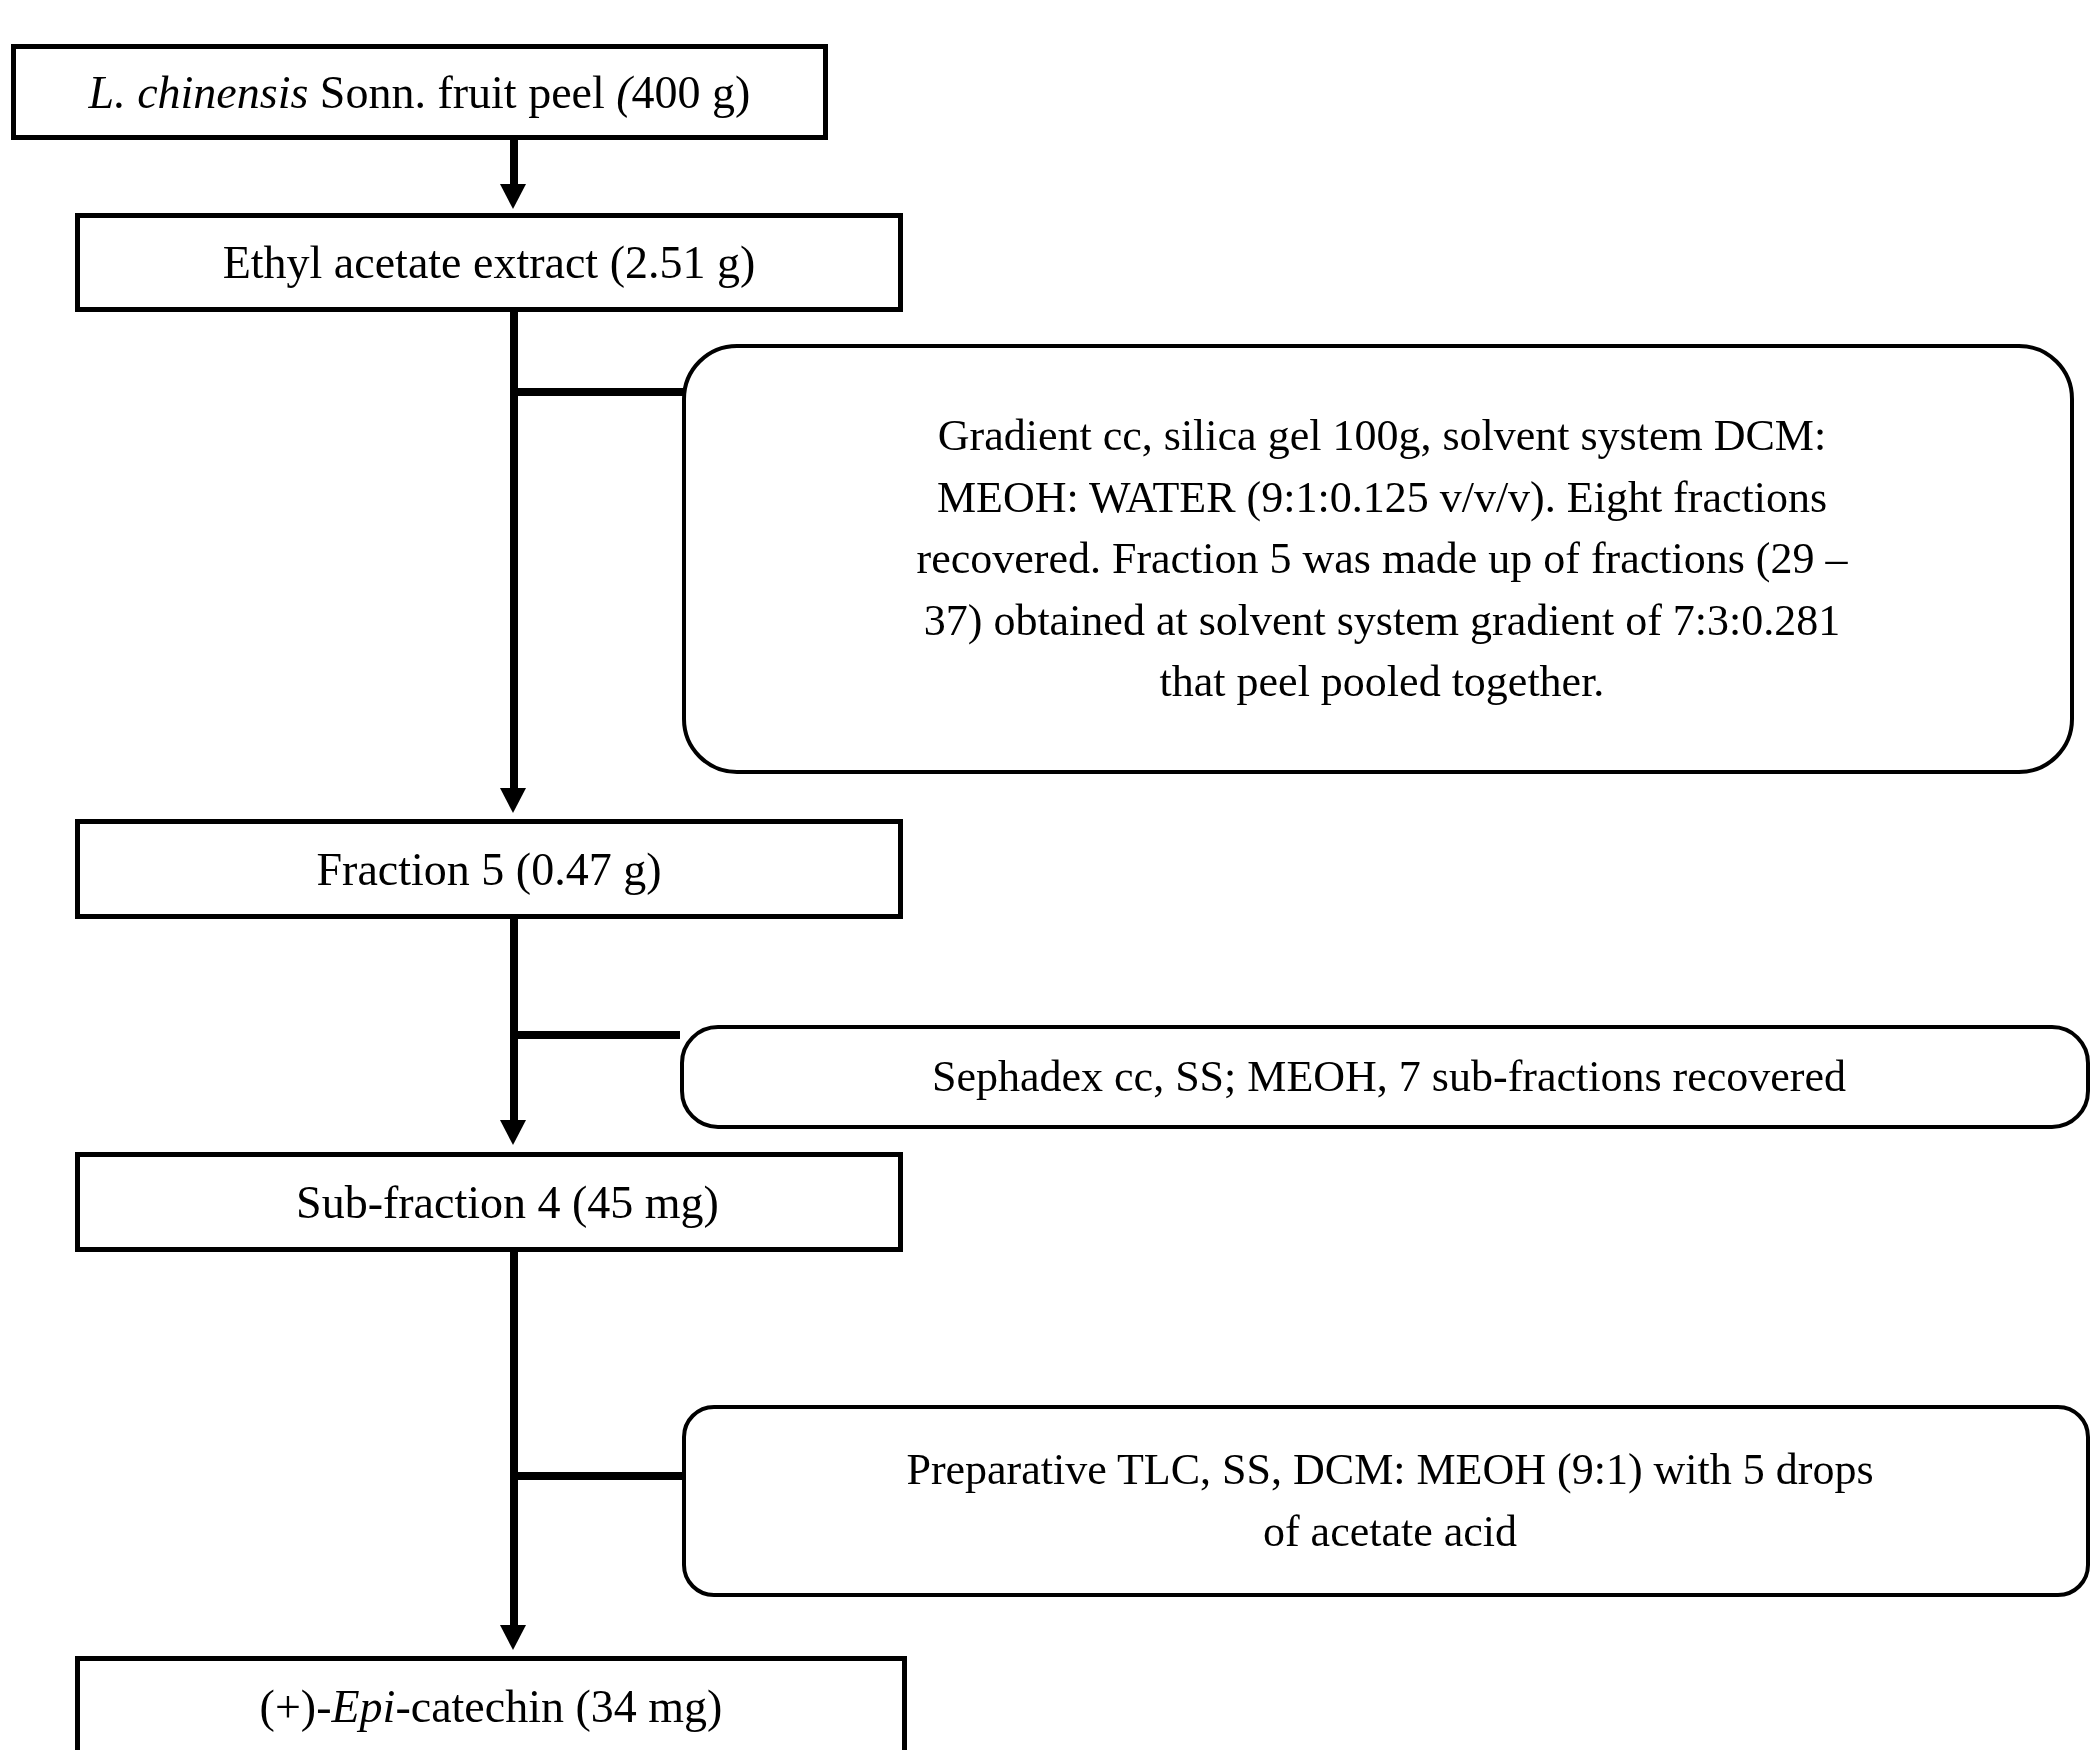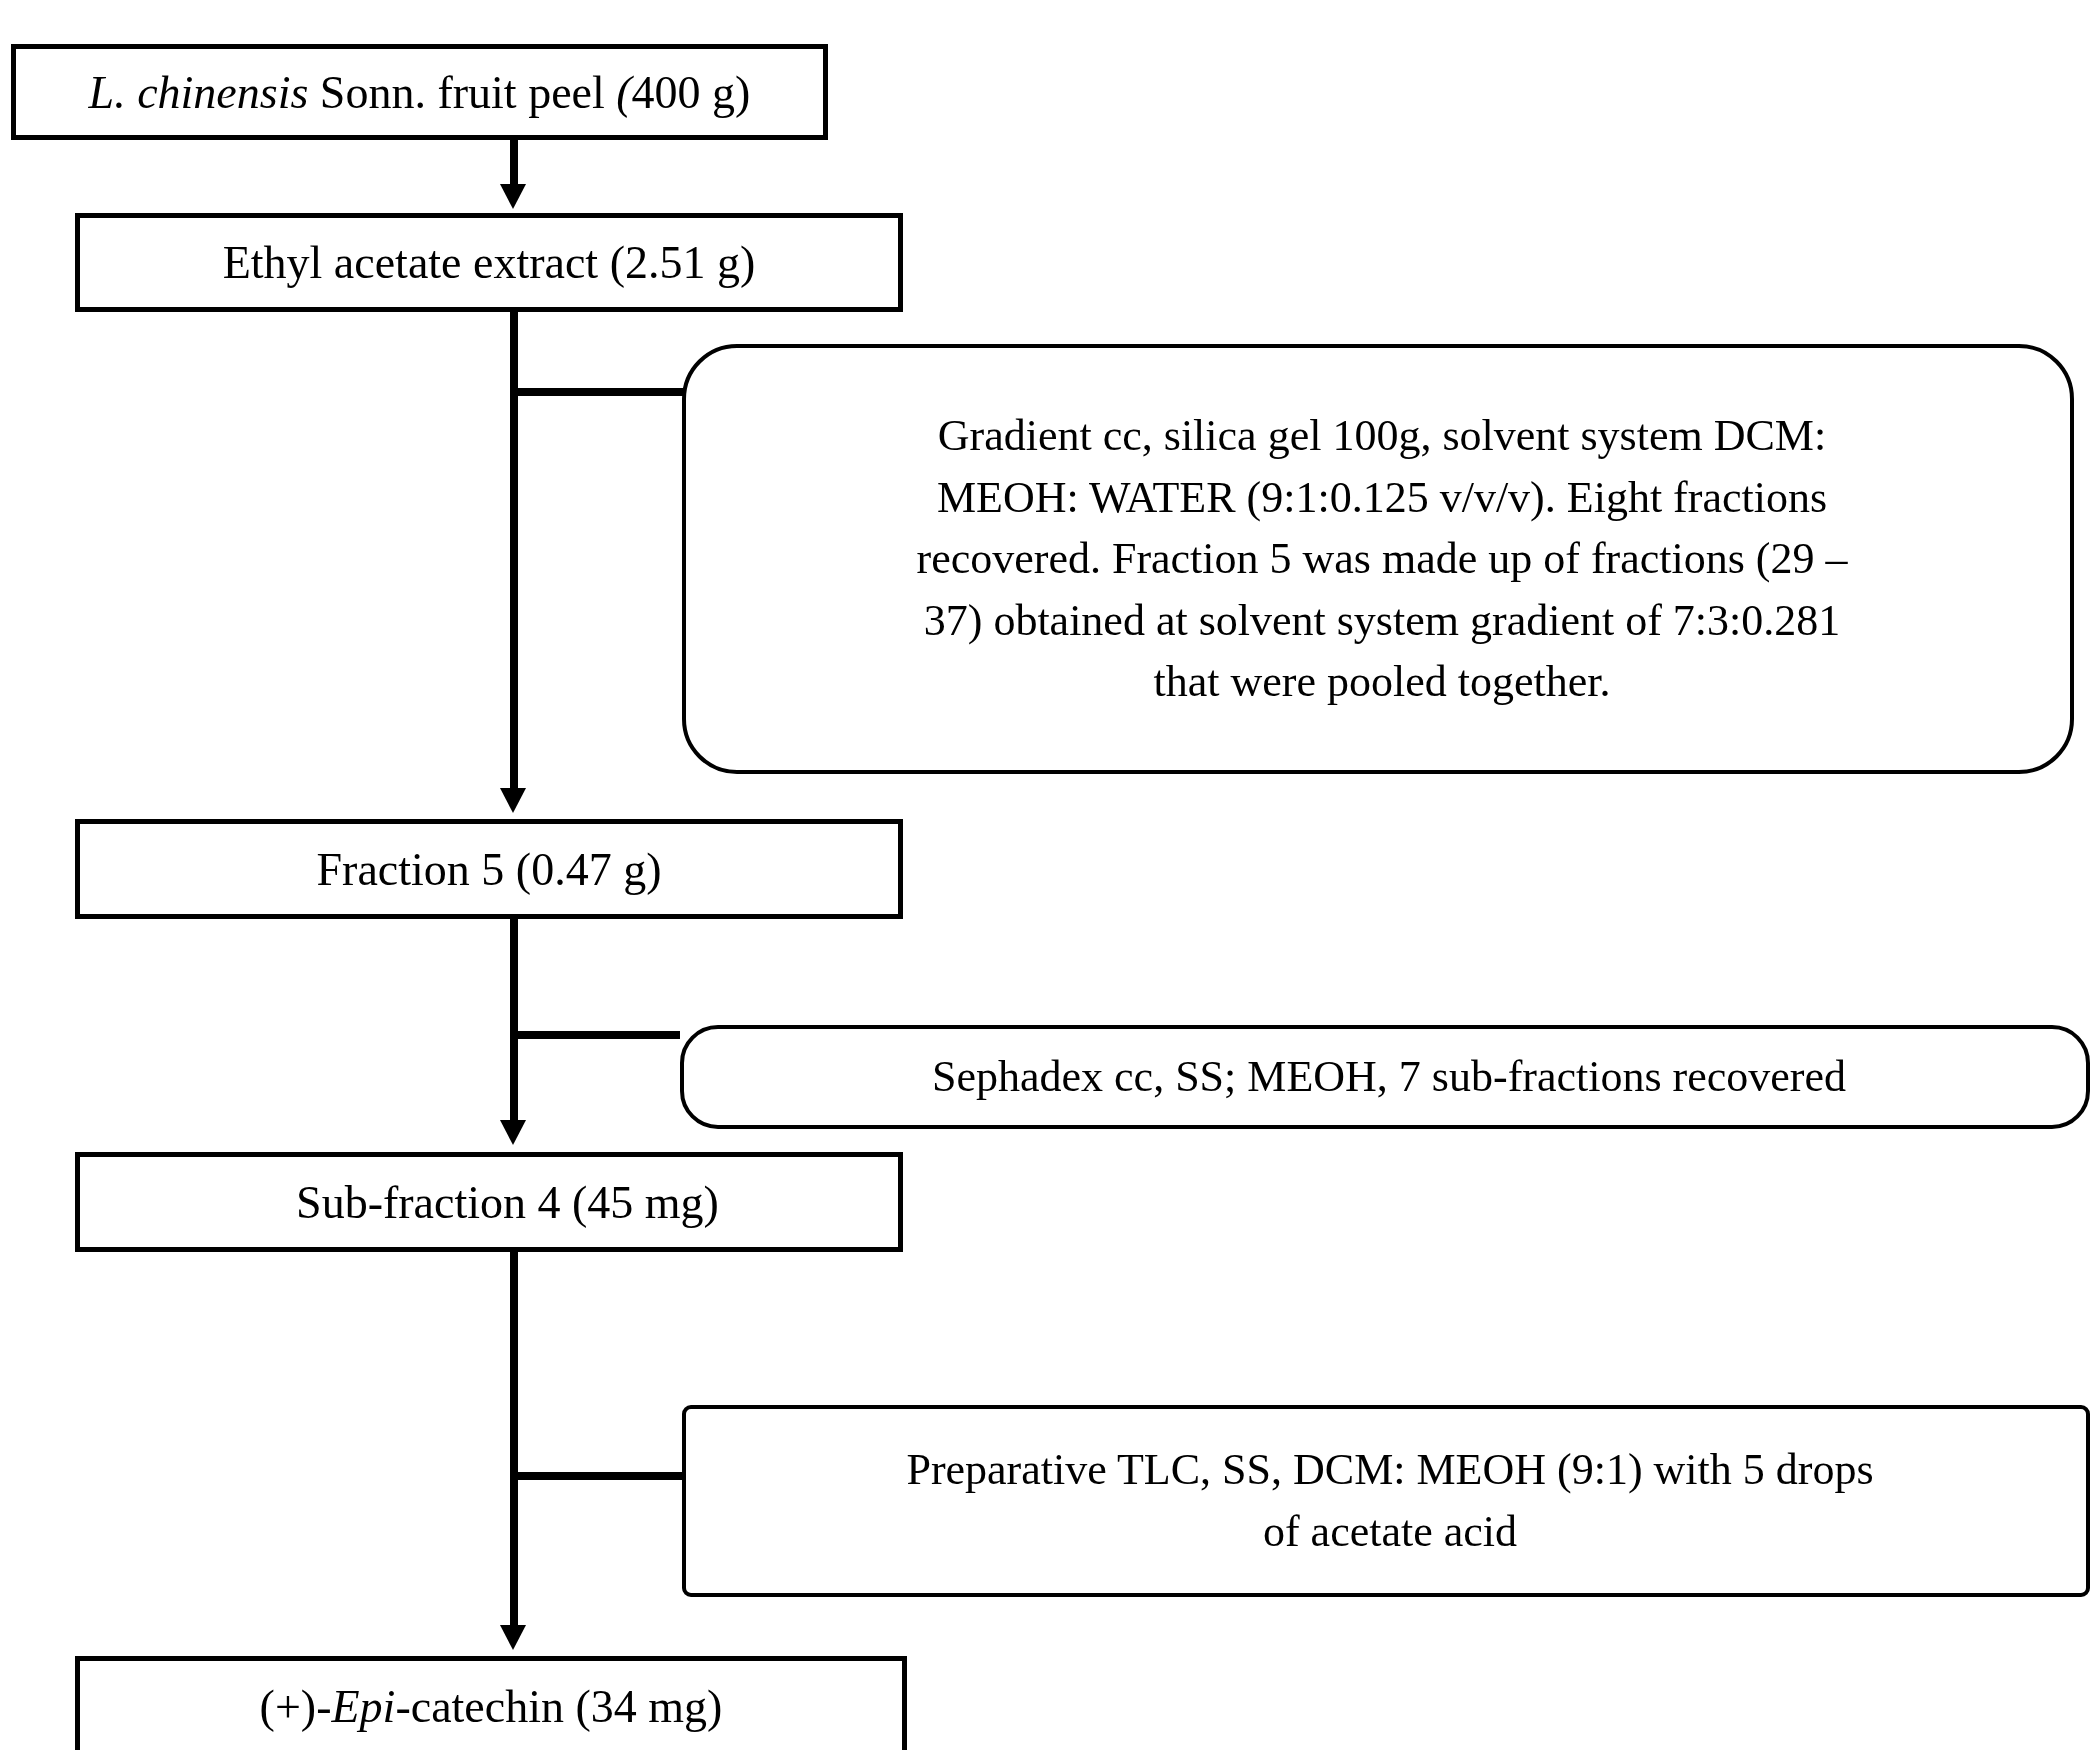--- a/index.html
+++ b/index.html
@@ -81,21 +81,21 @@
   <div class="vline" style="left:510px; top:284px; height:478px;"></div>
   <div class="hline" style="left:510px; top:360px; width:175px;"></div>
   <div class="arrowhead" style="left:500px; top:760px;"></div>
 
   <div class="round-node" style="left:682px; top:316px; width:1392px; height:430px; border-radius:55px;">
     <div>
         <div>Gradient cc, silica gel 100g, solvent system DCM:</div>
         <div>MEOH: WATER (9:1:0.125 v/v/v). Eight fractions</div>
         <div>recovered. Fraction 5 was made up of fractions (29 –</div>
         <div>37) obtained at solvent system gradient of 7:3:0.281</div>
-        <div>that were pooled together.</div>
+        <div>that peel pooled together.</div>
       </div>
   </div>
 
   <div class="rect-node" style="left:75px; top:791px; width:828px; height:100px;">
     <span><span>Fraction 5 (0.47 g)</span></span>
   </div>
 
   <div class="vline" style="left:510px; top:891px; height:202px;"></div>
   <div class="hline" style="left:510px; top:1003px; width:170px;"></div>
   <div class="arrowhead" style="left:500px; top:1092px;"></div>
@@ -107,21 +107,21 @@
   </div>
 
   <div class="rect-node" style="left:75px; top:1124px; width:828px; height:100px;padding-left:37px;">
     <span><span>Sub-fraction 4 (45 mg)</span></span>
   </div>
 
   <div class="vline" style="left:510px; top:1224px; height:374px;"></div>
   <div class="hline" style="left:510px; top:1444px; width:173px;"></div>
   <div class="arrowhead" style="left:500px; top:1597px;"></div>
 
-  <div class="round-node" style="left:682px; top:1377px; width:1408px; height:192px; border-radius:9px;">
+  <div class="round-node" style="left:682px; top:1377px; width:1408px; height:192px; border-radius:32px;">
     <div>
         <div>Preparative TLC, SS, DCM: MEOH (9:1) with 5 drops</div>
         <div>of acetate acid</div>
       </div>
   </div>
 
   <div class="rect-node" style="left:75px; top:1628px; width:832px; height:101px;">
     <span><span>(+)-</span><span class="it">Epi</span><span>-catechin (34 mg)</span></span>
   </div>
 

